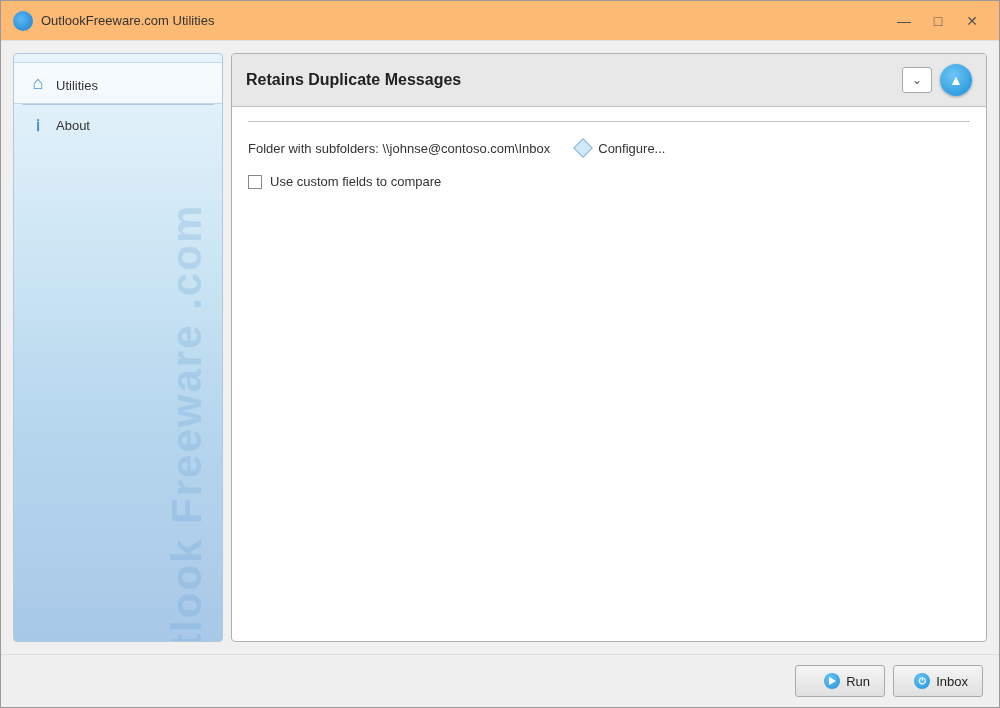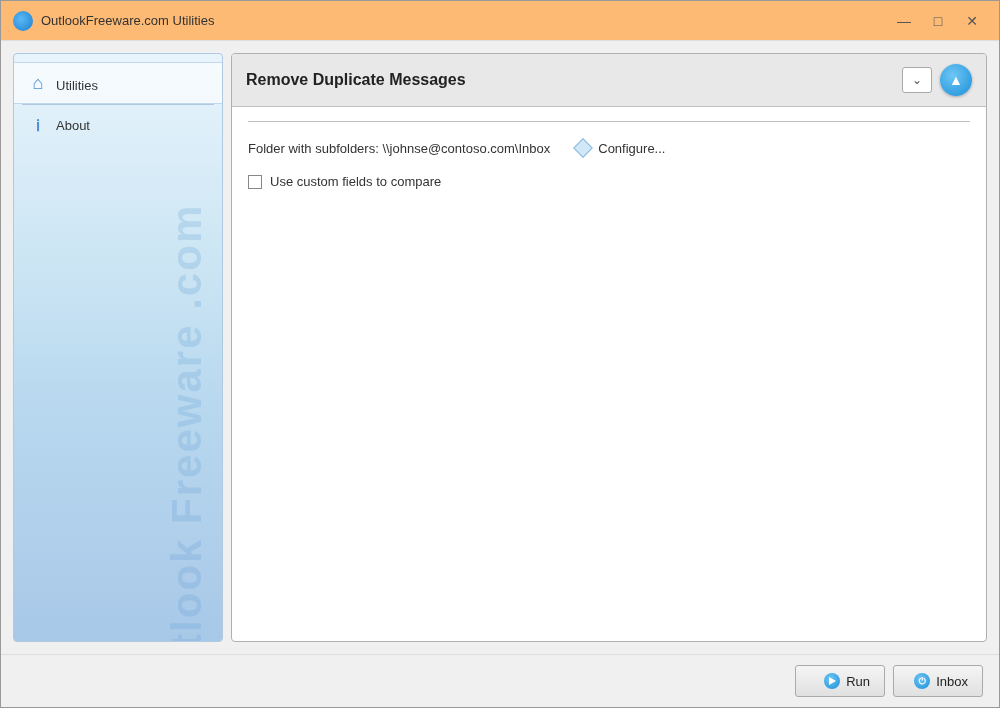--- a/index.html
+++ b/index.html
@@ -389,21 +389,21 @@
         <div class="sidebar-divider"></div>
         <div class="sidebar-item">
           <div class="sidebar-item-icon info-icon"></div>
           <span class="sidebar-item-label">About</span>
         </div>
       </nav>
     </div>
 
     <div class="content-panel">
       <div class="panel-header">
-        <span class="panel-title">Remove Duplicate Messages</span>
+        <span class="panel-title">Retains Duplicate Messages</span>
         <button class="panel-dropdown-btn">⌄</button>
         <button class="panel-up-btn">▲</button>
       </div>
 
       <div class="panel-body">
         <div class="panel-divider"></div>
 
         <div class="folder-row">
           <span class="folder-label">Folder with subfolders: \\johnse@contoso.com\Inbox</span>
           <button class="configure-btn">

